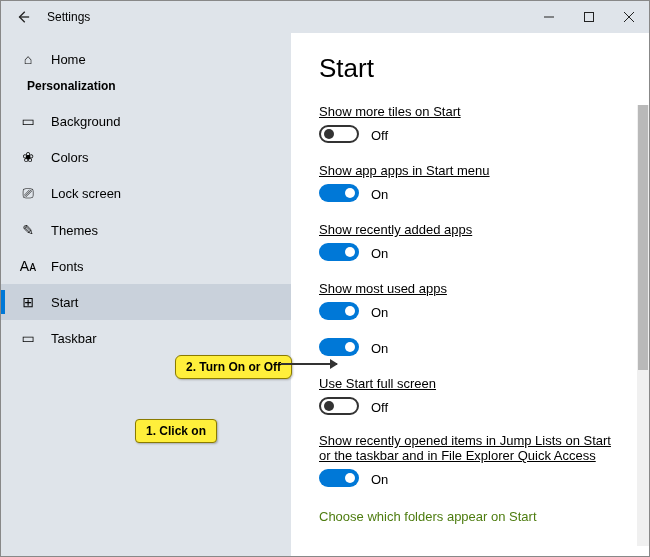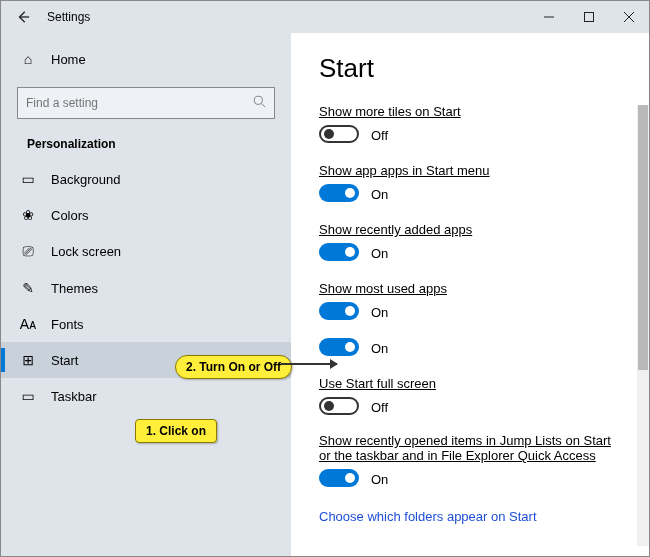--- a/index.html
+++ b/index.html
@@ -27,26 +27,26 @@
   .setting-label { font-size: 13px; margin-bottom: 6px; display: inline-block; text-decoration: underline; }
   .setting-label.highlight { background: #ffff00; padding: 1px 2px; }
   .toggle-row { display: flex; align-items: flex-end; }
   .toggle { width: 40px; height: 18px; border-radius: 10px; position: relative; cursor: pointer; }
   .toggle.on { background: #0078d7; }
   .toggle.off { background: #fff; border: 2px solid #333; }
   .toggle .knob { width: 10px; height: 10px; border-radius: 50%; position: absolute; top: 50%; transform: translateY(-50%); }
   .toggle.on .knob { background: #fff; right: 4px; }
   .toggle.off .knob { background: #333; left: 3px; }
   .toggle-state { font-size: 13px; margin-left: 12px; }
-  .link { color: #1d4ed8; font-size: 13px; cursor: pointer; margin-top: 4px; display: inline-block; }
+  .link { color: #4d7c0f; font-size: 13px; cursor: pointer; margin-top: 4px; display: inline-block; }
   .vscroll { position: absolute; right: 0; top: 72px; bottom: 10px; width: 12px; background: #f0f0f0; }
   .vscroll .thumb { position: absolute; left: 1px; right: 1px; top: 0; height: 60%; background: #b9b9b9; }
   .callout { position: absolute; background: #ffef3b; border: 1px solid #8a7a00; border-radius: 4px; padding: 4px 10px; font-size: 12px; font-weight: 600; box-shadow: 1px 1px 2px rgba(0,0,0,.25); pointer-events: none; }
   .callout1 { left: 134px; top: 418px; }
-  .callout2 { left: 174px; top: 354px; border-radius: 12px; }
+  .callout2 { left: 174px; top: 354px; border-radius: 6px; }
   .arrow2 { position: absolute; left: 280px; top: 362px; width: 56px; height: 2px; background: #333; pointer-events: none; }
   .arrow2::after { content: ""; position: absolute; right: -1px; top: -4px; border-left: 8px solid #333; border-top: 5px solid transparent; border-bottom: 5px solid transparent; }
 </style>
 </head>
 <body>
 
 <div class="titlebar">
   <div class="back-btn">
     <svg width="14" height="14" viewBox="0 0 16 16">
         <path d="M10 2 L4 8 L10 14" stroke="#222" stroke-width="1.5" fill="none"></path>
@@ -72,29 +72,20 @@
         </svg>
       </div>
   </div>
 </div>
 
 <div class="app-body">
   <div class="sidebar">
     <div class="home-row">
       <span class="icon">⌂</span>
       <span>Home</span>
-    </div>
-    <div class="search-box">
-      <input placeholder="Find a setting" style="">
-      <span class="sicon">
-        <svg width="13" height="13" viewBox="0 0 16 16">
-            <circle cx="6.5" cy="6.5" r="5" stroke="#666" fill="none"></circle>
-            <line x1="10.5" y1="10.5" x2="15" y2="15" stroke="#666"></line>
-          </svg>
-      </span>
     </div>
     <div class="section-label">Personalization</div>
 
     <div class="nav-item">
       <span class="icon">▭</span>
       <span>Background</span>
     </div>
     <div class="nav-item">
       <span class="icon">❀</span>
       <span>Colors</span>

